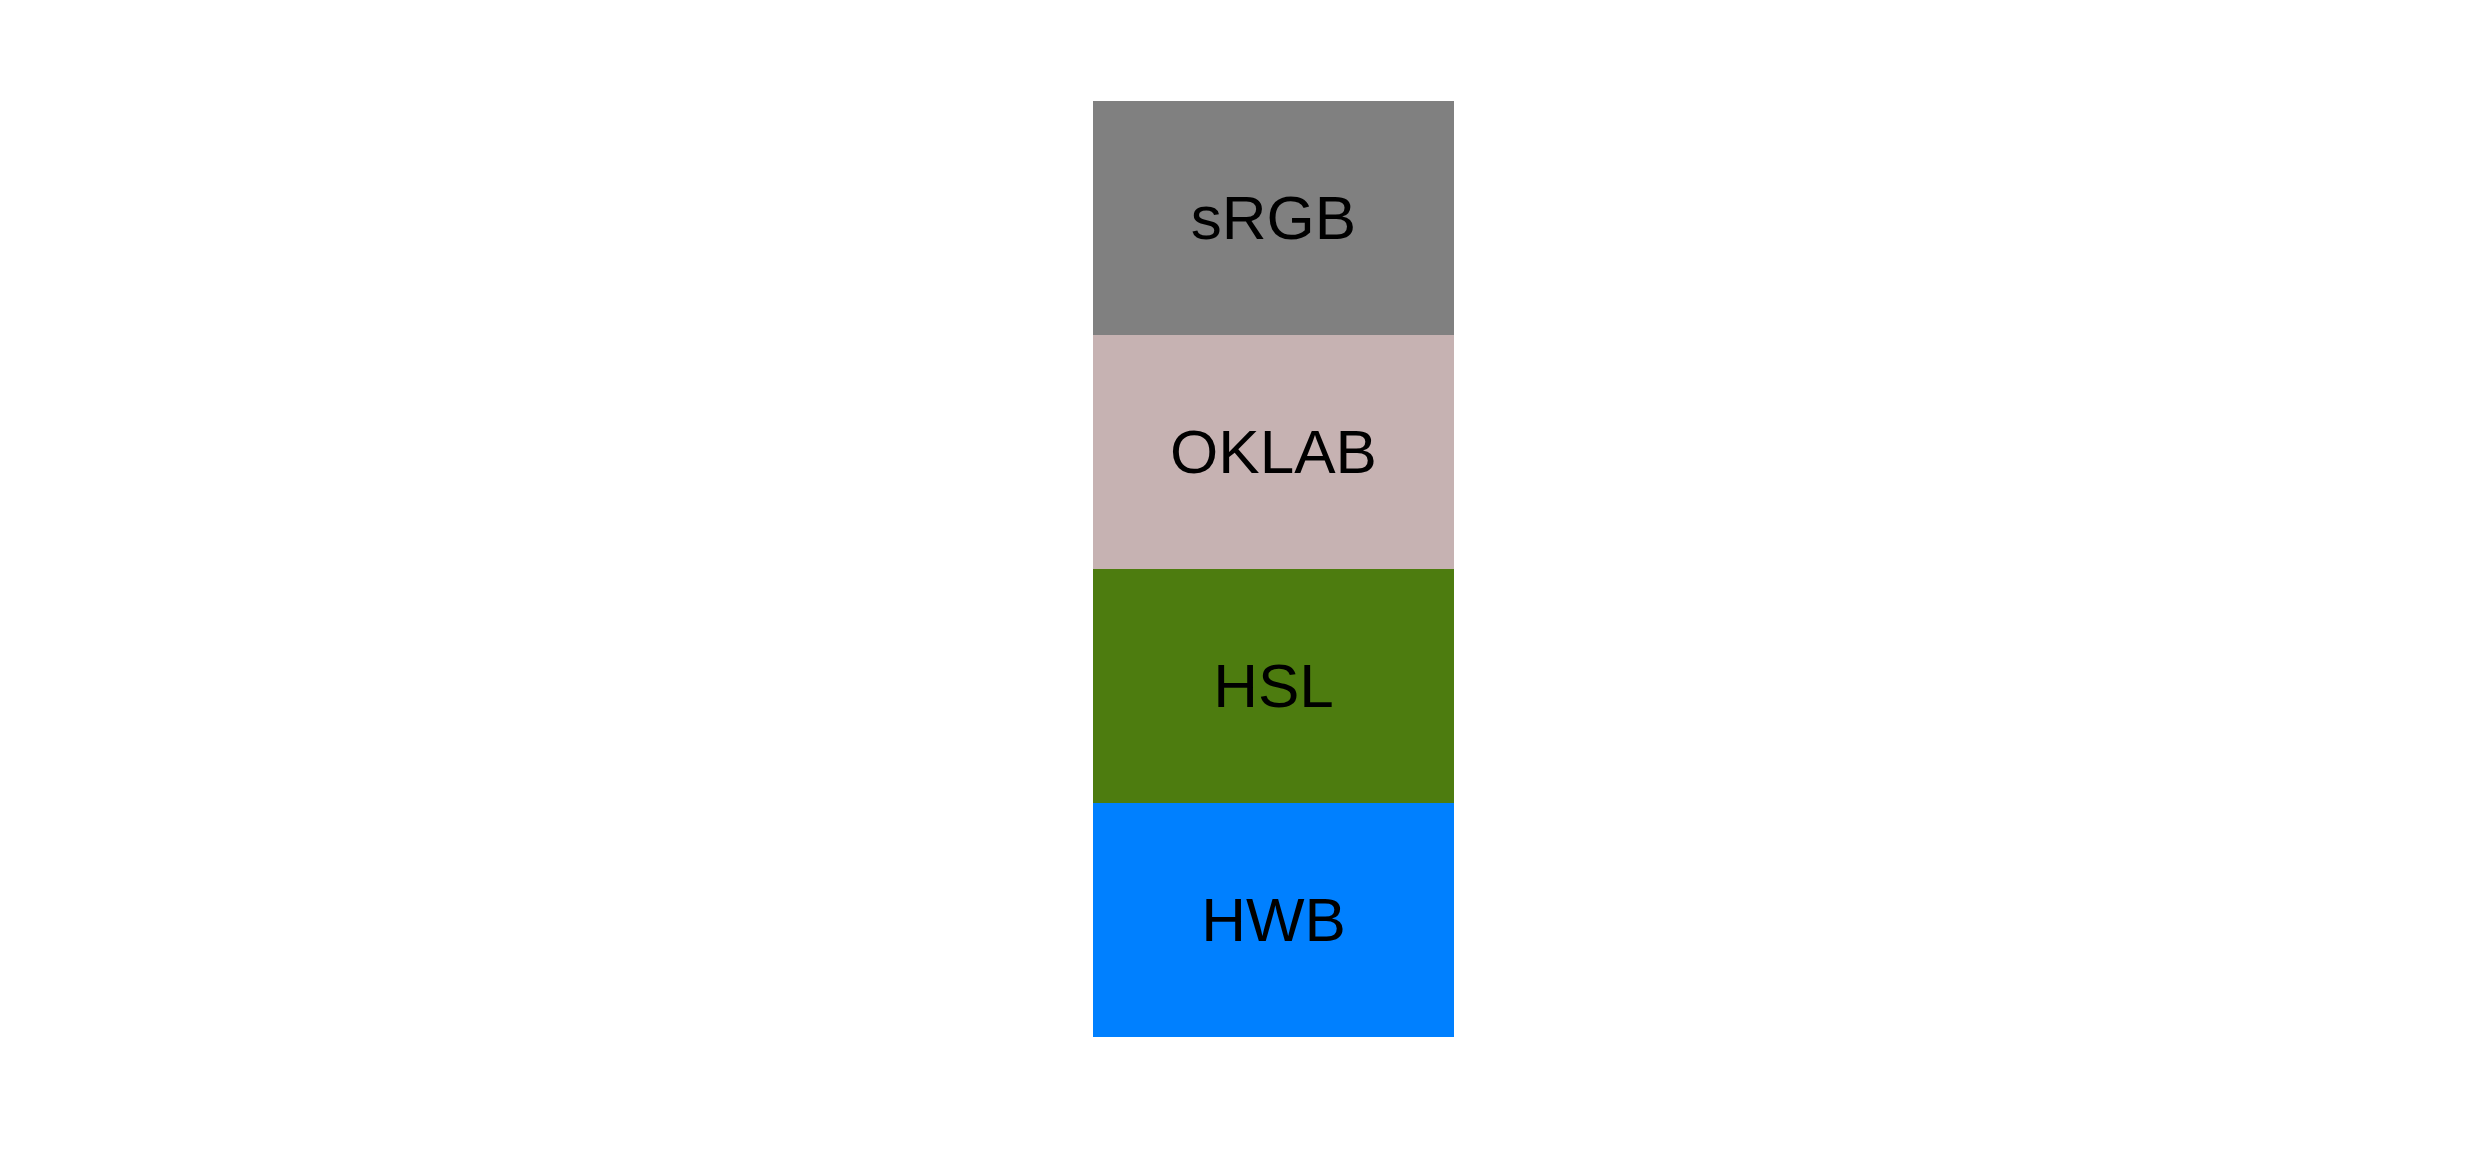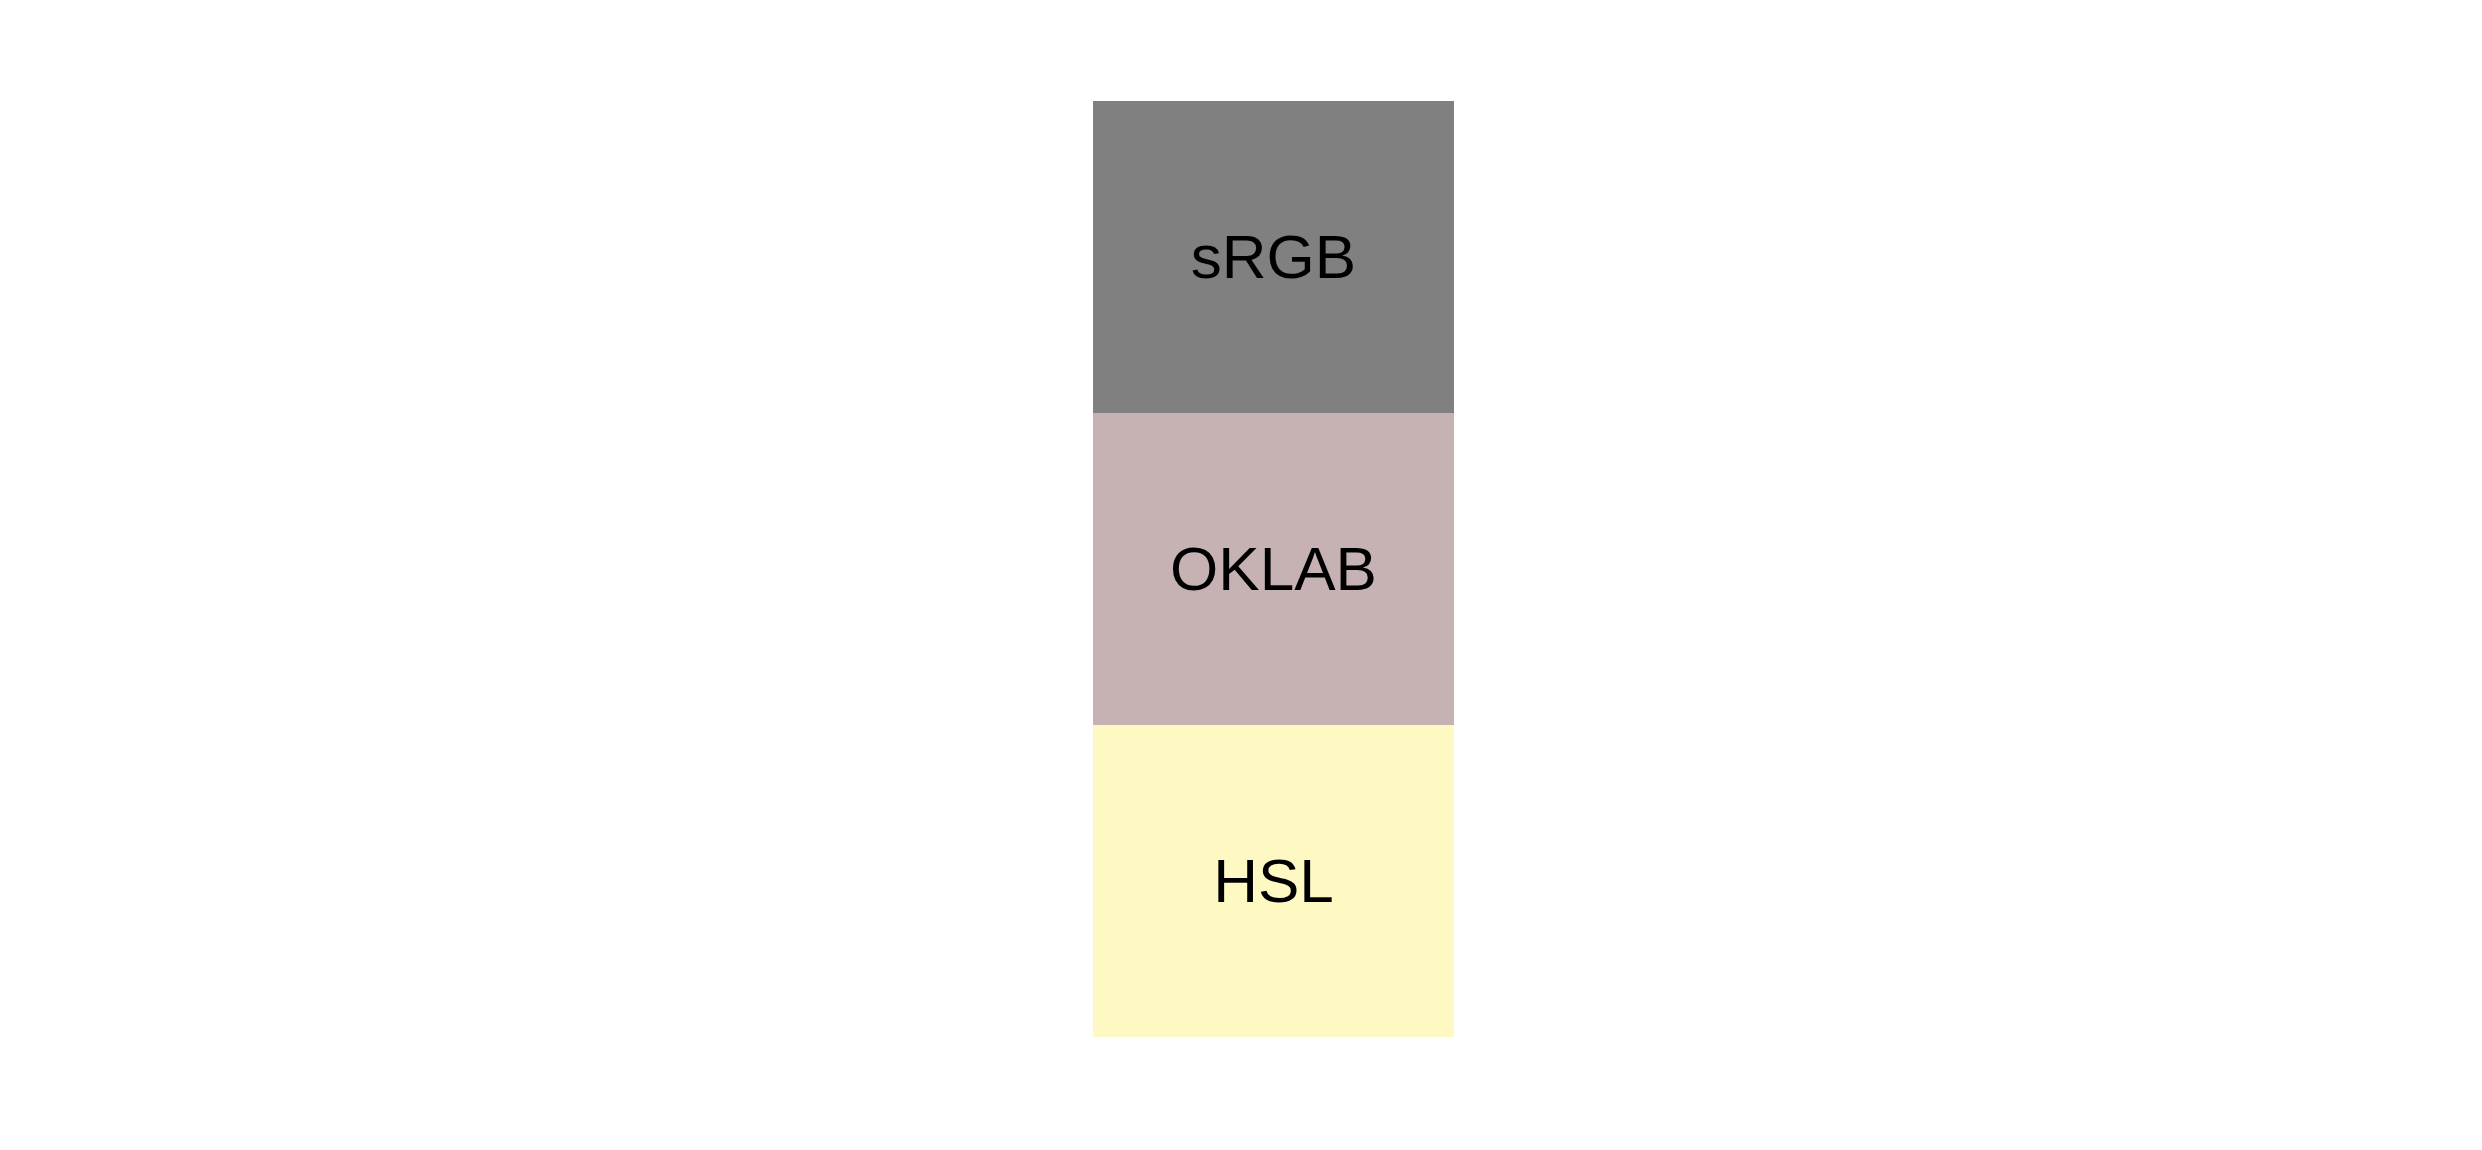--- a/index.html
+++ b/index.html
@@ -52,18 +52,21 @@
 <div id="swatch-stack" style="left: 1093px; top: 101px; width: 361px; height: 936px;">
 
   <div class="swatch" style="background: rgb(128, 128, 128);">
     <span class="swatch-label" style="color: rgb(0, 0, 0); font-size: 62px;">sRGB</span>
   </div>
 
   <div class="swatch" style="background: rgb(198, 178, 178); text-align: right;">
     <span class="swatch-label" style="color: rgb(0, 0, 0); font-size: 62px;">OKLAB</span>
   </div>
 
-  <div class="swatch" style="background: #fef9c3;">
+  <div class="swatch" style="background: #4d7c0f;">
     <span class="swatch-label" style="color: rgb(0, 0, 0); font-size: 62px;">HSL</span>
   </div>
 
+  <div class="swatch" style="background: rgb(0, 128, 255);">
+    <span class="swatch-label" style="color: rgb(0, 0, 0); font-size: 62px;">HWB</span>
+  </div>
 
 </div>
 
 </body></html>

